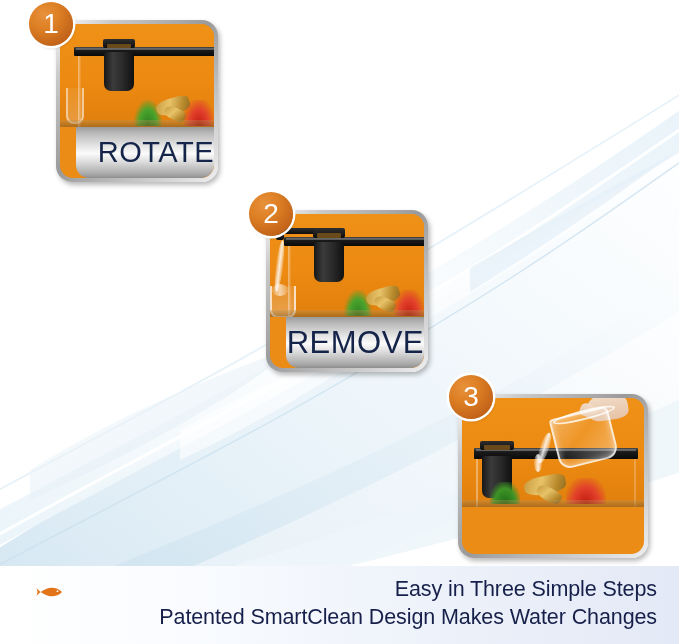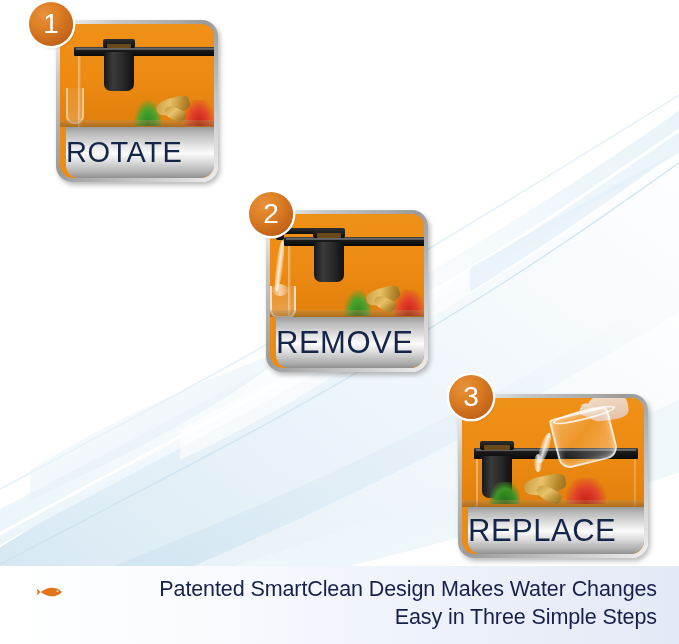--- a/index.html
+++ b/index.html
@@ -139,33 +139,33 @@
   }
   .hand {
     position:absolute;
     background: linear-gradient(to bottom,#f2dcc8,#e6c3a6);
     border-radius: 40% 45% 30% 30%;
   }
 
   
   .label-band {
     position: absolute;
-    left: 6px; right: 0; bottom: 0;
+    left: 16px; right: 0; bottom: 0;
     height: 33%;
     background: linear-gradient(to bottom,
         #9b9b9b 0%,
         #b9b9b9 12%,
         #e9e9e9 40%,
         #fbfbfb 52%,
         #d9d9d9 70%,
         #a9a9a9 92%,
         #8f8f8f 100%);
     display: flex;
     align-items: center;
-    justify-content: flex-start;
+    justify-content: flex-end;
     border-radius: 0 0 13px 13px;
   }
   .label-band.p3 { height: 30%; }
   .label-text {
     font-family: "Liberation Sans", sans-serif;
     font-weight: 400;
     color: #152449;
     letter-spacing: 0.5px;
     line-height: 1;
     white-space: nowrap;
@@ -361,33 +361,30 @@
       <div class="stream" style="left:78px; top:34px; width:9px; height:32px; transform:rotate(18deg);"></div>
       <div class="stream" style="left:72px; top:56px; width:8px; height:18px;"></div>
 
       <div class="plant-green2" style="left:28px; top:84px; width:30px; height:22px;"></div>
       <div class="wood" style="left:62px; top:78px; width:42px; height:18px; transform:rotate(-12deg);"></div>
       <div class="wood" style="left:74px; top:90px; width:26px; height:13px; transform:rotate(28deg);"></div>
       <div class="coral-red" style="left:104px; top:80px; width:40px; height:26px;"></div>
       <div class="substrate"></div>
     </div>
 
-    <div class="label-band p3">
-      <span class="label-text" style="font-size:31px;">REPLACE</span>
-    </div>
   </div>
   <div class="step-badge" style="left:-9px; top:-19px; width:44px; height:44px; font-size:28px;">
     <span>3</span>
   </div>
 </div>
 
 <div id="caption-bar">
   <svg id="fish-icon" width="28" height="14" viewBox="0 0 28 14">
     <path d="M26 7 C22 2.5, 15 1.5, 10 4 C7 5.2, 5.5 6.4, 4.5 7
              C5.5 7.6, 7 8.8, 10 10 C15 12.5, 22 11.5, 26 7 Z" fill="#e2741a"></path>
     <path d="M4.5 7 L0.5 3.2 L1.6 7 L0.5 10.8 Z" fill="#e2741a"></path>
     <circle cx="21.5" cy="6.2" r="0.9" fill="#ffffff"></circle>
   </svg>
   <div id="caption-text">
+    <span class="cl">Easy in Three Simple Steps</span>
     <span class="cl">Patented SmartClean Design Makes Water Changes</span>
-    <span class="cl">Easy in Three Simple Steps</span>
   </div>
 </div>
 
 </body></html>

